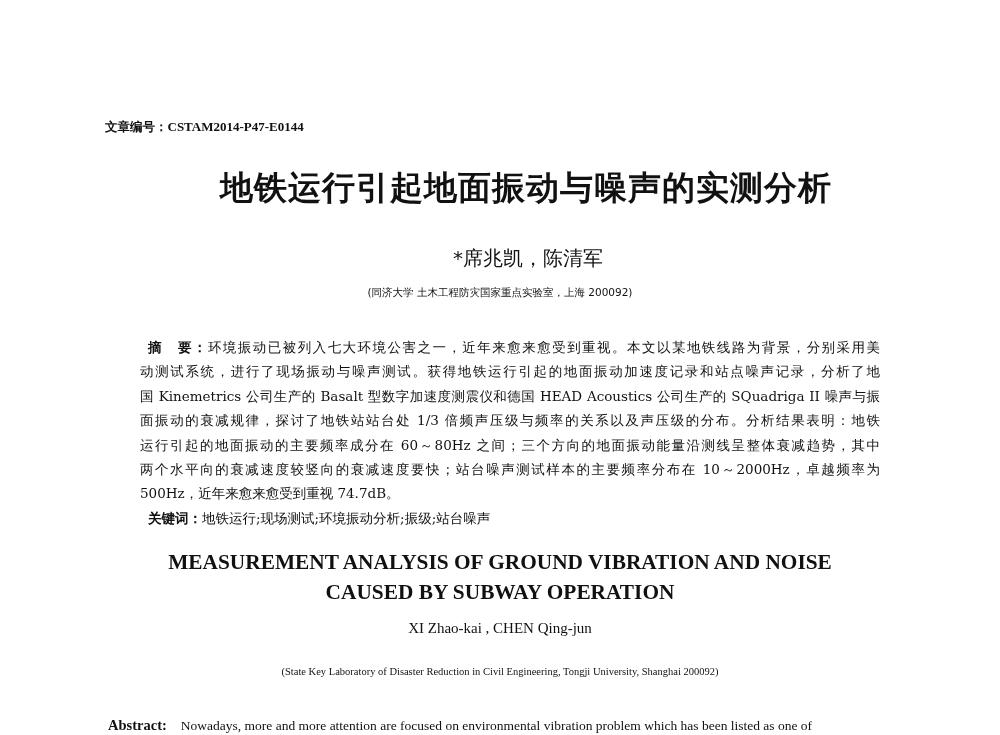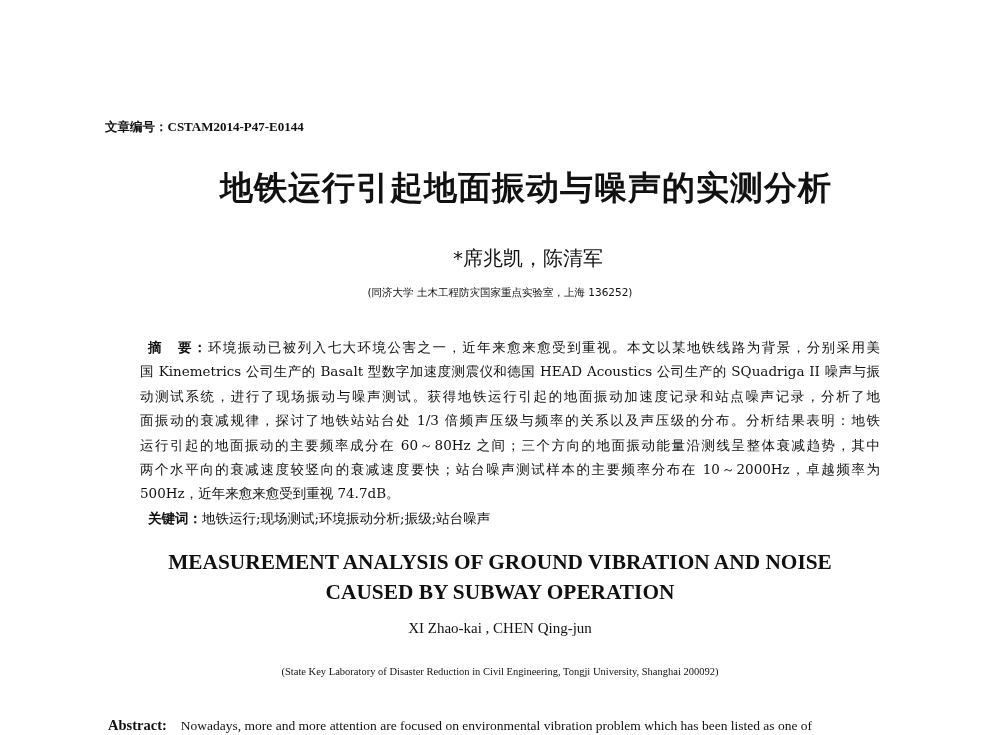--- a/index.html
+++ b/index.html
@@ -101,26 +101,26 @@
 <body>
 
 <div class="abs article-no">
   <span class="label">文章编号：</span><span>CSTAM2014-P47-E0144</span>
 </div>
 
 <div class="abs cn-title">地铁运行引起地面振动与噪声的实测分析</div>
 
 <div class="abs center cn-authors">*席兆凯，陈清军</div>
 
-<div class="abs center cn-affil">(同济大学 土木工程防灾国家重点实验室，上海 136252)</div>
+<div class="abs center cn-affil">(同济大学 土木工程防灾国家重点实验室，上海 200092)</div>
 
 <div class="abs cn-abstract">
   <span class="line"><span class="bold">摘　要：</span><span>环境振动已被列入七大环境公害之一，近年来愈来愈受到重视。本文以某地铁线路为背景，分别采用美</span></span>
+  <span class="line">动测试系统，进行了现场振动与噪声测试。获得地铁运行引起的地面振动加速度记录和站点噪声记录，分析了地</span>
   <span class="line">国 Kinemetrics 公司生产的 Basalt 型数字加速度测震仪和德国 HEAD Acoustics 公司生产的 SQuadriga II 噪声与振</span>
-  <span class="line">动测试系统，进行了现场振动与噪声测试。获得地铁运行引起的地面振动加速度记录和站点噪声记录，分析了地</span>
   <span class="line">面振动的衰减规律，探讨了地铁站站台处 1/3 倍频声压级与频率的关系以及声压级的分布。分析结果表明：地铁</span>
   <span class="line">运行引起的地面振动的主要频率成分在 60～80Hz 之间；三个方向的地面振动能量沿测线呈整体衰减趋势，其中</span>
   <span class="line">两个水平向的衰减速度较竖向的衰减速度要快；站台噪声测试样本的主要频率分布在 10～2000Hz，卓越频率为</span>
   <span class="line last">500Hz，近年来愈来愈受到重视 74.7dB。</span>
   <span class="line last"><span class="bold">关键词：</span><span>地铁运行;现场测试;环境振动分析;振级;站台噪声</span></span>
 </div>
 
 <div class="abs center en-title">
   <div>MEASUREMENT ANALYSIS OF GROUND VIBRATION AND NOISE</div>
   <div>CAUSED BY SUBWAY OPERATION</div>

